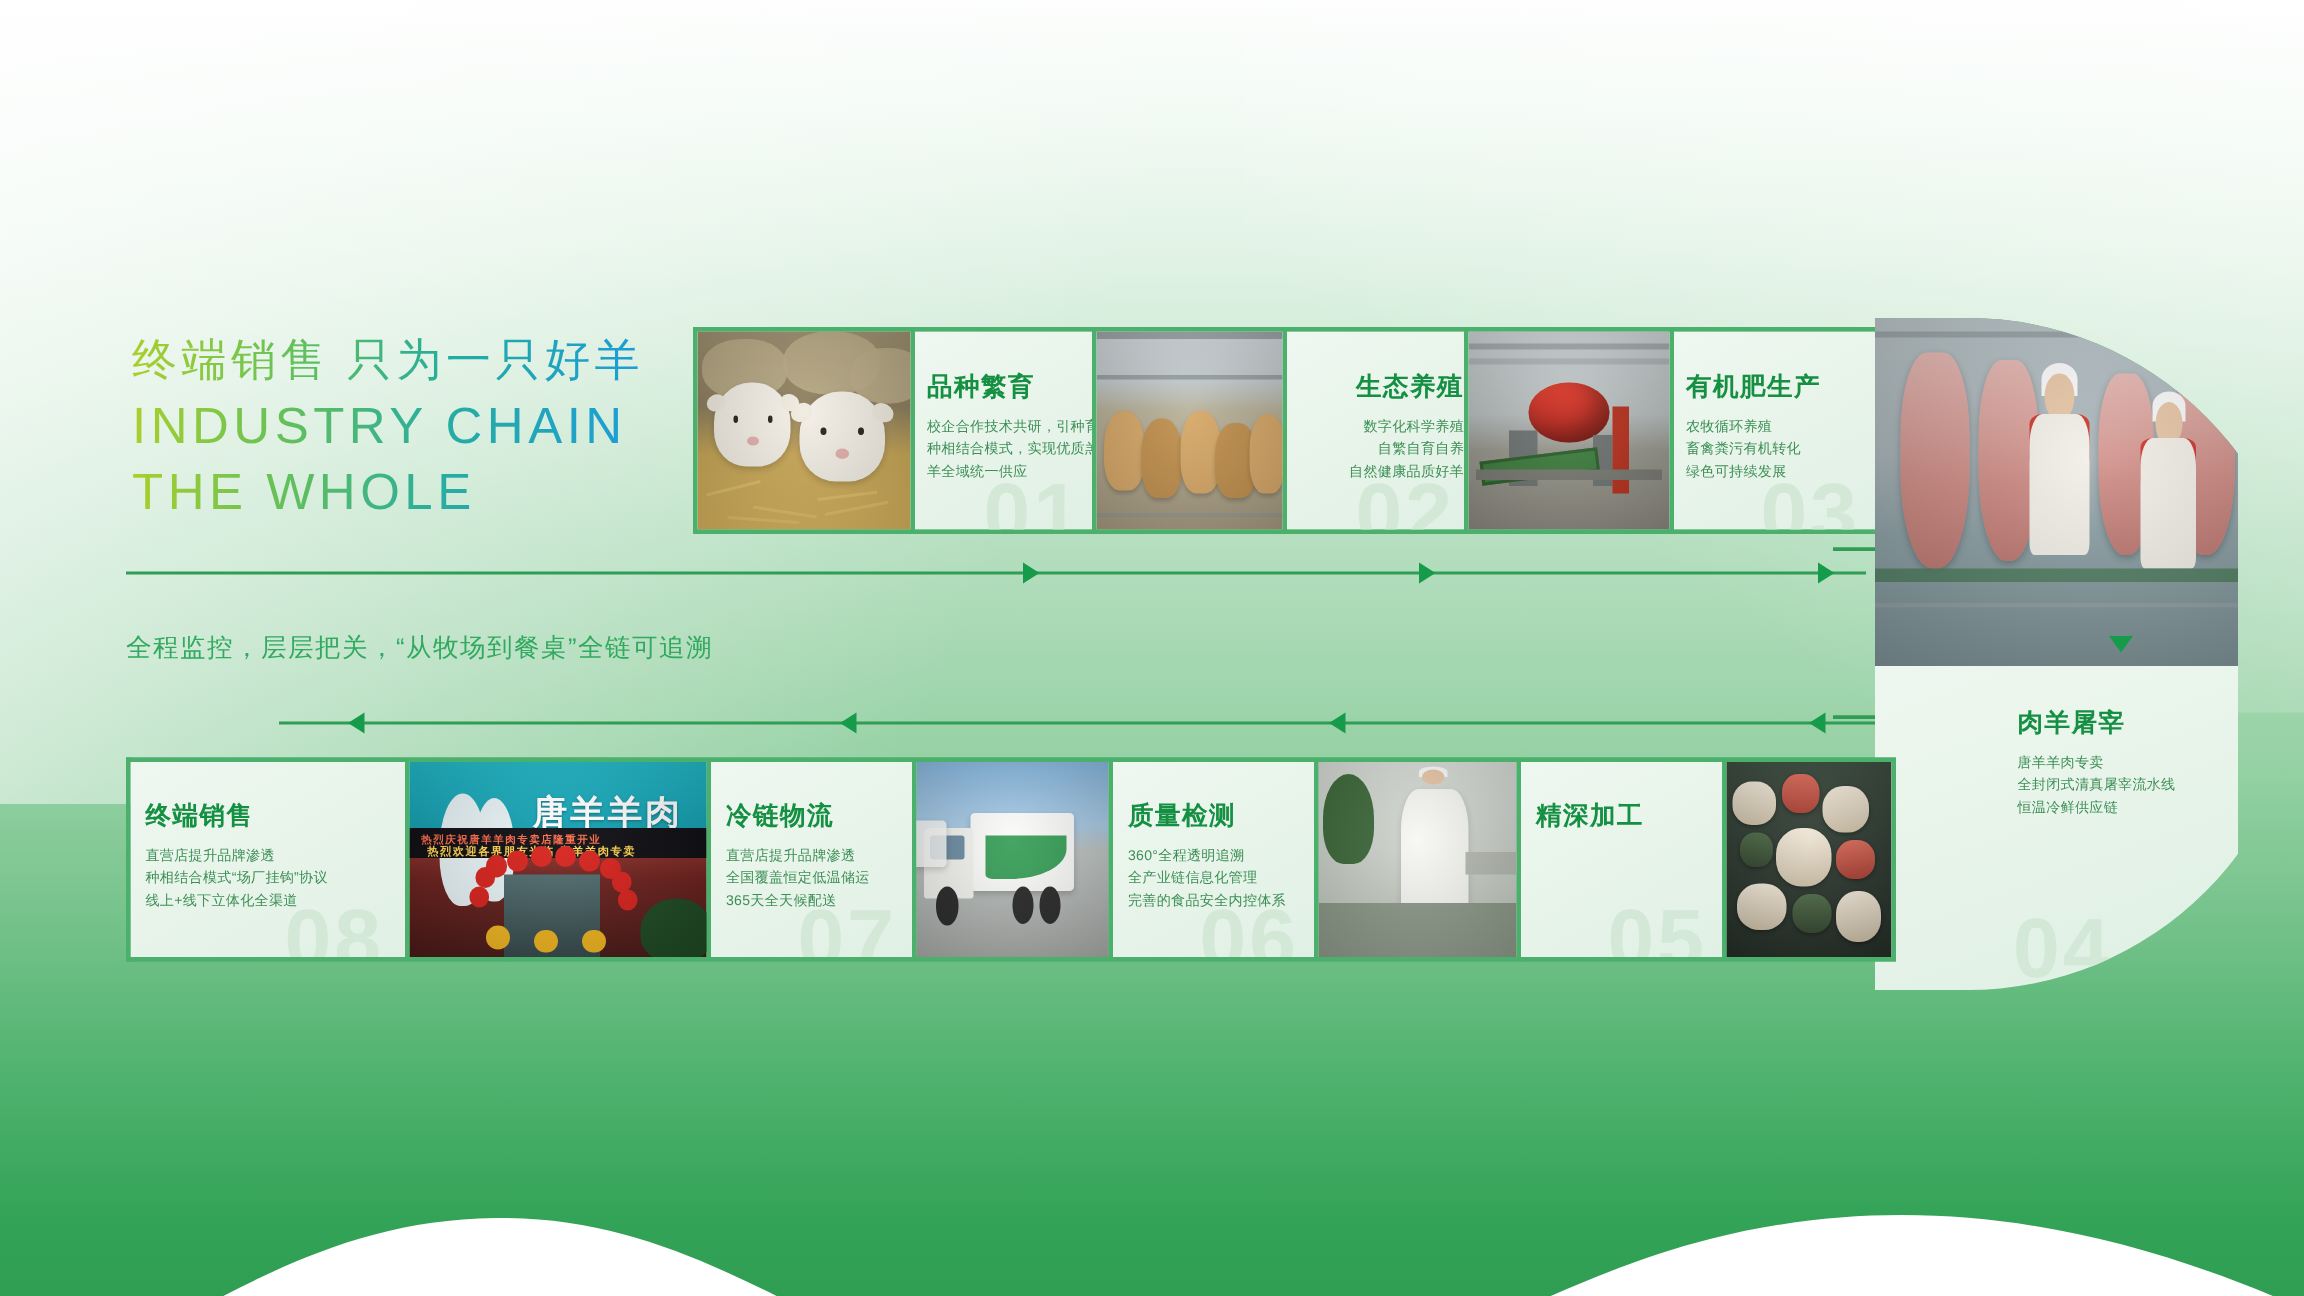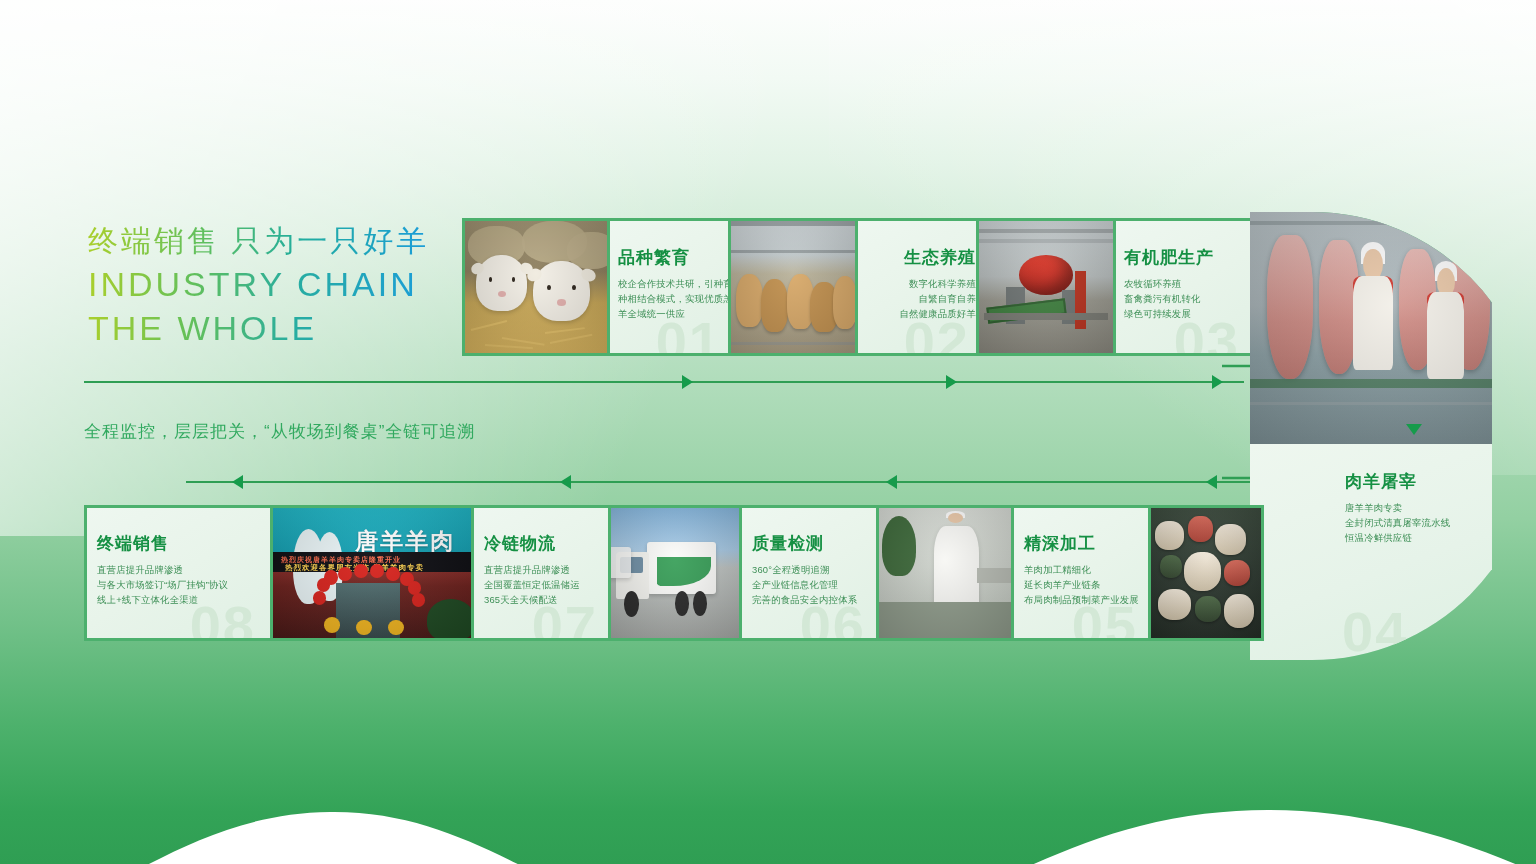--- a/index.html
+++ b/index.html
@@ -355,21 +355,21 @@
   </div>
 
   <div class="row" style="left:84px;top:505px;width:1180px;height:136px;">
     <div class="row-frame"></div>
 
     <div class="seg card first" style="left:0;width:186px;">
       <div style="padding:24px 0 0 10px;position:relative;height:100%;">
         <div class="card-title">终端销售</div>
         <div class="card-lines">
           <div>直营店提升品牌渗透</div>
-          <div>与各大市场签订“场厂挂钩”协议</div>
+          <div>种相结合模式“场厂挂钩”协议</div>
           <div>线上+线下立体化全渠道</div>
         </div>
         <div class="card-num" style="right:14px;bottom:8px;">08</div>
       </div>
     </div>
 
     <div class="seg photo" style="left:186px;width:204px;">
       <div class="ph ph-store">
         <div class="signboard"></div>
         <div class="signmascot"></div>
@@ -444,25 +444,20 @@
         </div>
         <div class="labbench" style="left:0;top:72%;width:100%;height:28%;"></div>
         <div class="labbench" style="left:74%;top:46%;width:26%;height:12%;background:#b8bcb4;"></div>
         <div class="vignette"></div>
       </div>
     </div>
 
     <div class="seg card" style="left:930px;width:134px;">
       <div style="padding:24px 0 0 10px;position:relative;height:100%;">
         <div class="card-title">精深加工</div>
-        <div class="card-lines">
-          <div>羊肉加工精细化</div>
-          <div>延长肉羊产业链条</div>
-          <div>布局肉制品预制菜产业发展</div>
-        </div>
         <div class="card-num" style="right:10px;bottom:8px;">05</div>
       </div>
     </div>
 
     <div class="seg photo" style="left:1064px;width:116px;">
       <div class="ph ph-meat">
         <div class="meatpiece" style="left:4%;top:10%;width:26%;height:22%;"></div>
         <div class="meatpiece r" style="left:34%;top:6%;width:22%;height:20%;"></div>
         <div class="meatpiece" style="left:58%;top:12%;width:28%;height:24%;"></div>
         <div class="meatpiece g" style="left:8%;top:36%;width:20%;height:18%;"></div>

